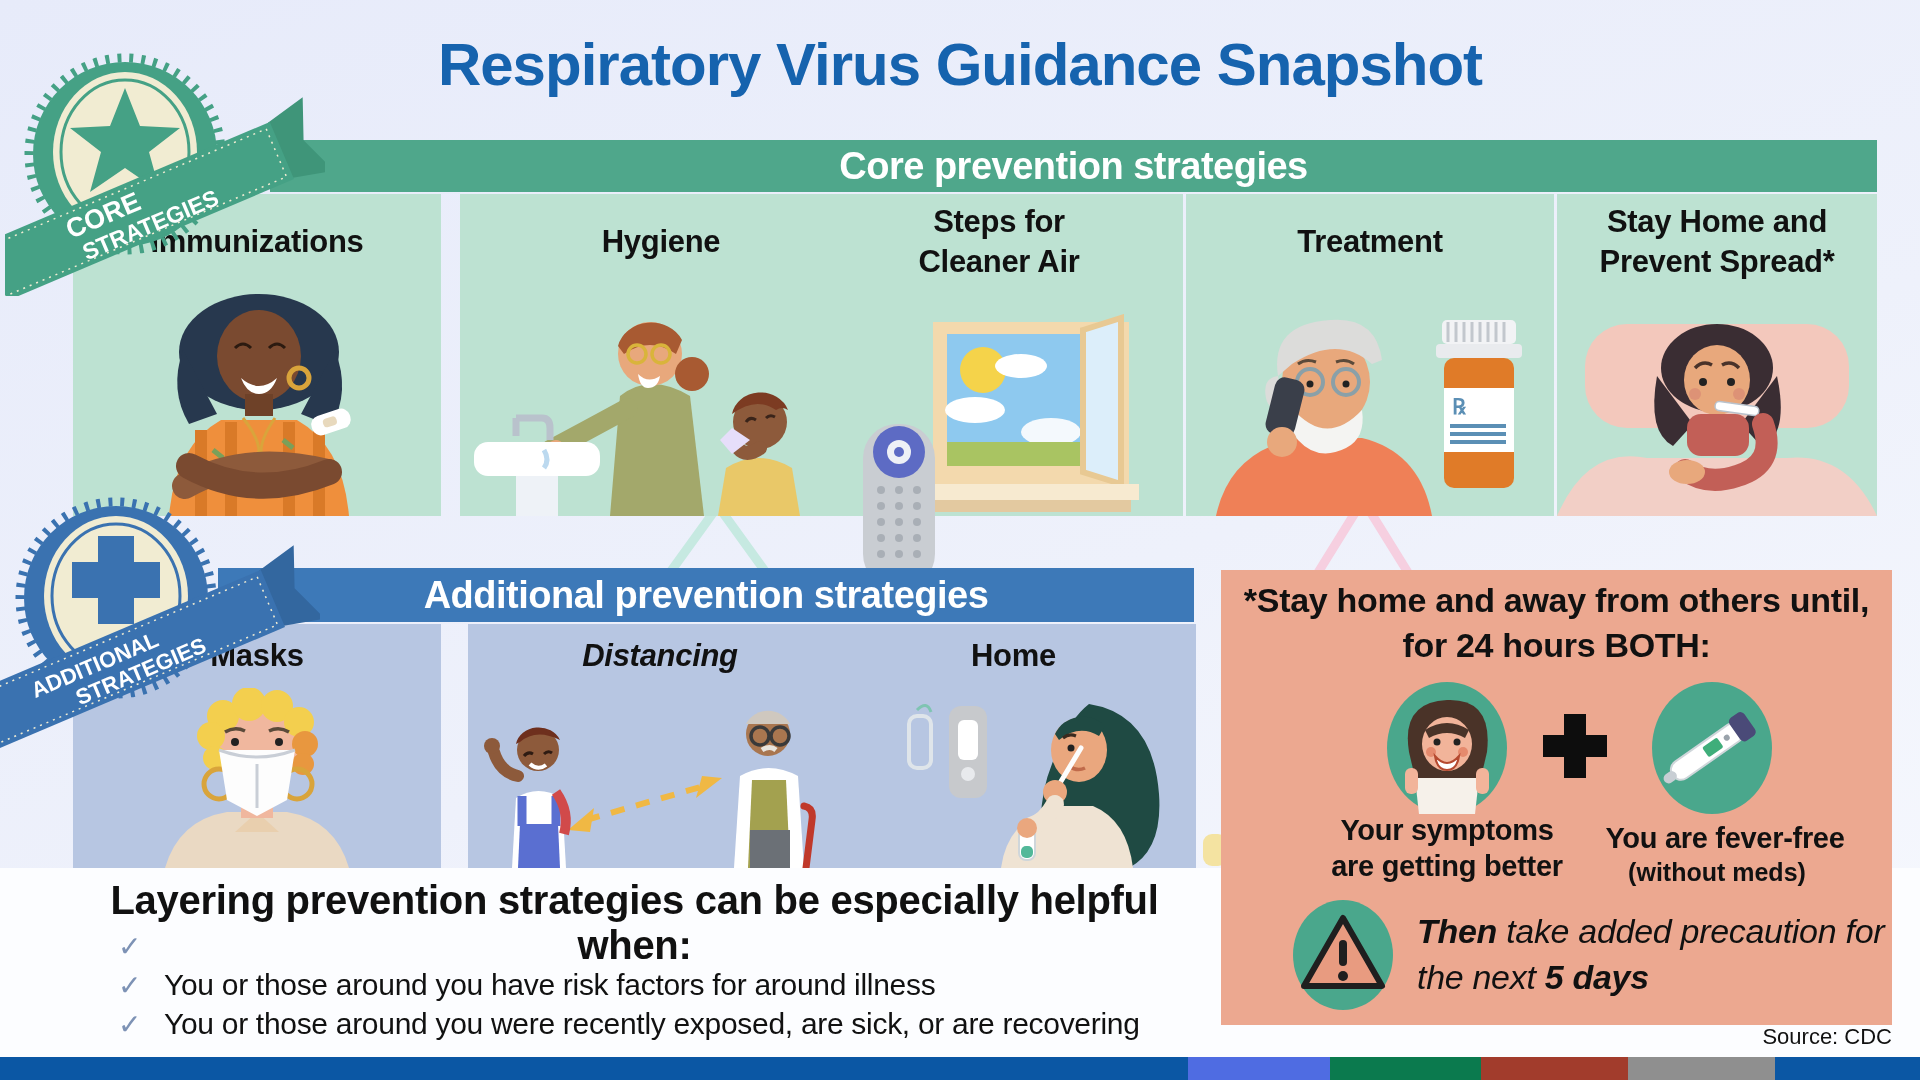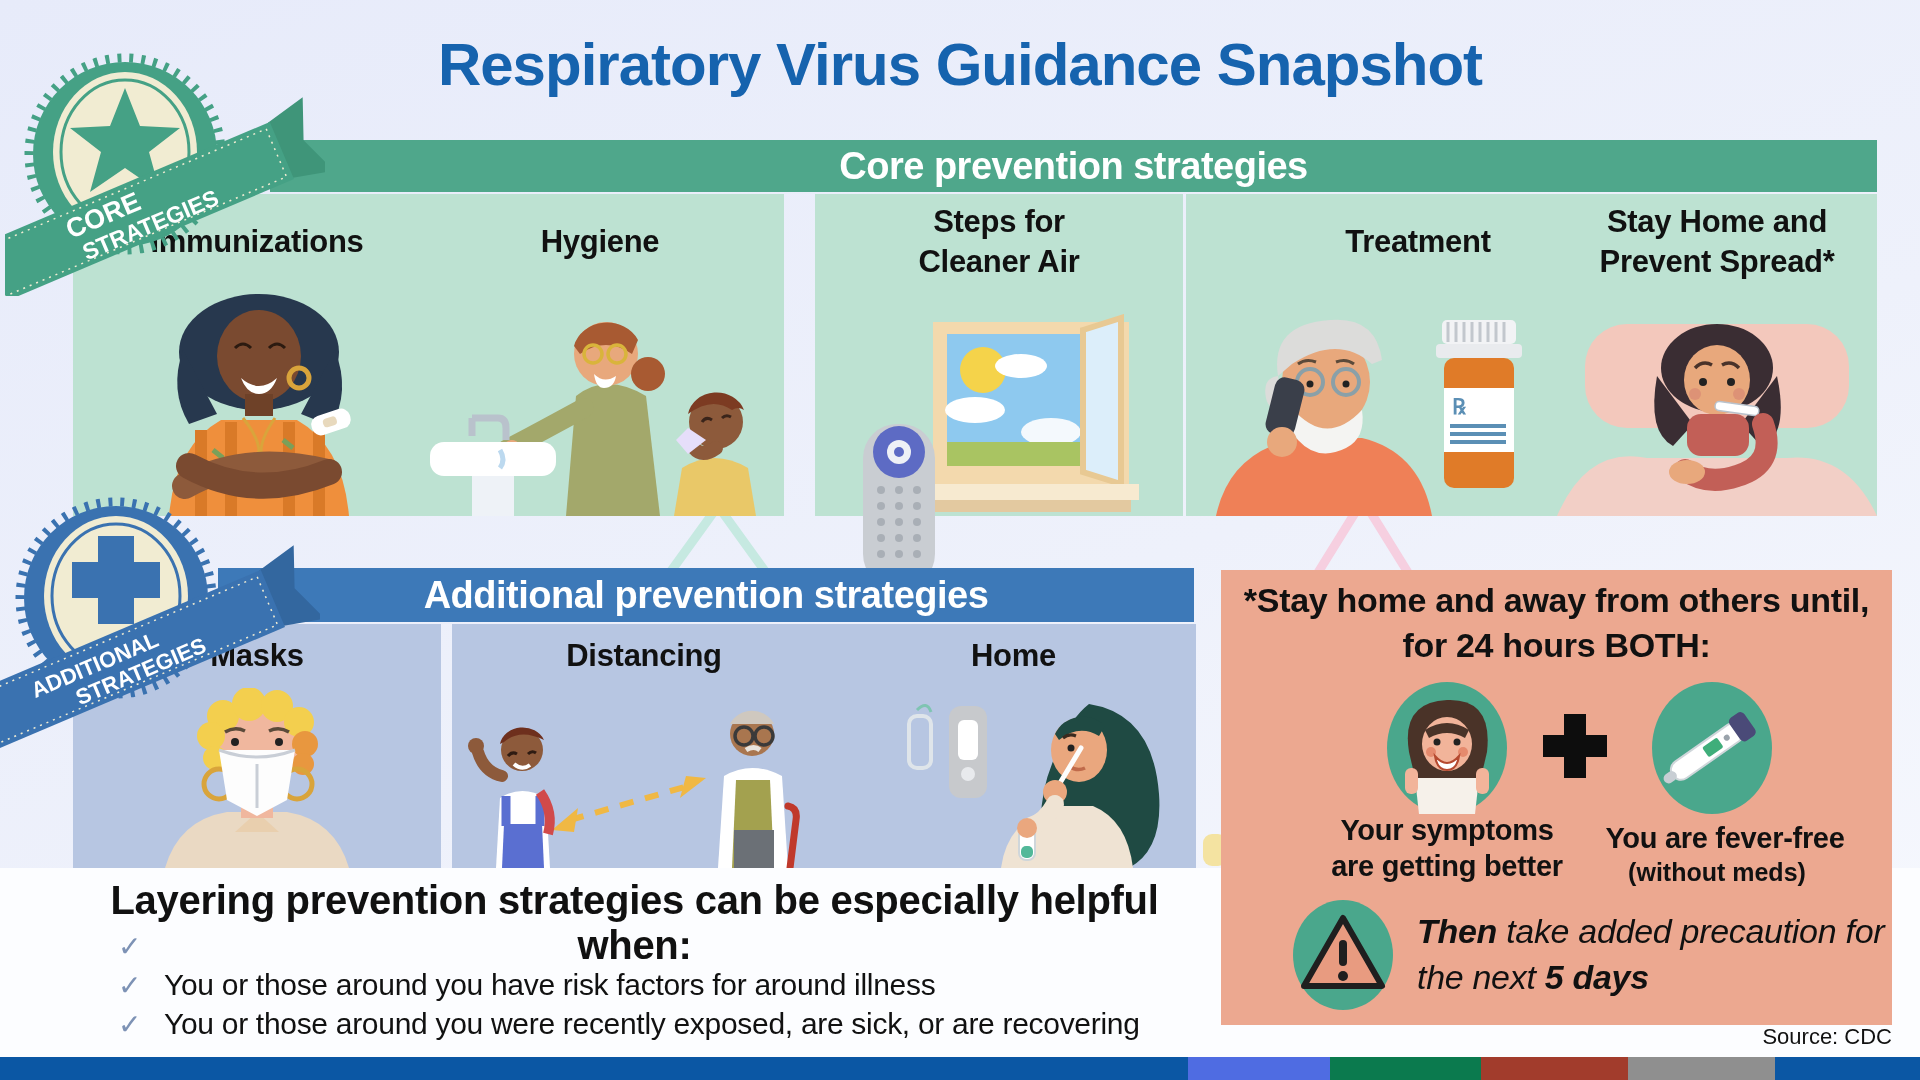--- a/index.html
+++ b/index.html
@@ -106,21 +106,21 @@
       <rect x="238" y="122" width="40" height="20" rx="9" transform="rotate(-18 258 132)" fill="#fff"></rect>
       <rect x="250" y="127" width="14" height="9" rx="4" transform="rotate(-18 258 132)" fill="#e8d9bd"></rect>
       <path d="M170 128 q16 20 16 34" stroke="#d9a43b" stroke-width="3" fill="none"></path>
       <path d="M202 128 q-14 20 -14 34" stroke="#d9a43b" stroke-width="3" fill="none"></path>
       <polygon points="186,160 194,172 178,172" fill="#d9a43b"></polygon>
       <path d="M112 196 q60 -34 142 -14" stroke="#8d5a3b" stroke-width="26" fill="none" stroke-linecap="round"></path>
       <path d="M116 176 q66 36 140 6" stroke="#7a4a30" stroke-width="26" fill="none" stroke-linecap="round"></path>
     </svg>
   </div>
 
-  <div class="abs tile tile-green" style="left:416px;width:368px;">
+  <div class="abs tile tile-green" style="left:460px;width:368px;padding-left:17px;">
     <div class="tile-title">Hygiene</div>
     <svg width="368" height="226" viewBox="0 0 368 226">
       <path d="M150 226 l10 -120 q30 -24 70 0 l14 120 z" fill="#a3a86b"></path>
       <circle cx="190" cy="64" r="32" fill="#e8a87c"></circle>
       <path d="M158 56 a34 30 0 0 1 64 -6 l-6 14 q-26 -18 -52 0 z" fill="#a85a32"></path>
       <circle cx="232" cy="84" r="17" fill="#a85a32"></circle>
       <circle cx="177" cy="64" r="9" fill="none" stroke="#d9b43b" stroke-width="3.5"></circle>
       <circle cx="201" cy="64" r="9" fill="none" stroke="#d9b43b" stroke-width="3.5"></circle>
       <path d="M178 84 q10 10 22 2 q-2 12 -12 12 q-8 0 -10 -14z" fill="#fff"></path>
       <path d="M168 118 q-44 24 -78 42" stroke="#a3a86b" stroke-width="20" fill="none" stroke-linecap="round"></path>
@@ -169,21 +169,21 @@
         <circle cx="66" cy="240" r="4"></circle>
           <circle cx="84" cy="240" r="4"></circle>
           <circle cx="102" cy="240" r="4"></circle>
       </g>
       <circle cx="84" cy="138" r="26" fill="#5d6bc4"></circle>
       <circle cx="84" cy="138" r="12" fill="#eef1f6"></circle>
       <circle cx="84" cy="138" r="5" fill="#5d6bc4"></circle>
     </svg>
   </div>
 
-  <div class="abs tile tile-green" style="left:1186px;width:368px;padding-left:48px;">
+  <div class="abs tile tile-green" style="left:1186px;width:368px;">
     <div class="tile-title">Treatment</div>
     <svg width="368" height="226" viewBox="0 0 368 226">
       <path d="M30 226 q14 -66 84 -78 l62 0 q58 14 70 78 z" fill="#ef8057"></path>
       <ellipse cx="140" cy="92" rx="44" ry="48" fill="#e8a87c"></ellipse>
       <path d="M92 86 q-8 -52 52 -56 q46 -4 52 40 l-10 4 q-34 -30 -80 0 z" fill="#dcdcda"></path>
       <path d="M92 86 q-16 2 -12 22 q2 12 16 10 z" fill="#dcdcda"></path>
       <path d="M106 118 q34 40 70 2 q4 28 -16 38 q-28 14 -48 -8 q-10 -12 -6 -32z" fill="#f4f4f2"></path>
       <circle cx="124" cy="92" r="13" fill="none" stroke="#8aa0a8" stroke-width="4"></circle>
       <circle cx="160" cy="92" r="13" fill="none" stroke="#8aa0a8" stroke-width="4"></circle>
       <circle cx="124" cy="94" r="3.5" fill="#222"></circle>
@@ -250,21 +250,21 @@
       <circle cx="162" cy="54" r="4" fill="#222"></circle>
         <circle cx="206" cy="54" r="4" fill="#222"></circle>
       <circle cx="146" cy="96" r="15" fill="none" stroke="#d9a43b" stroke-width="5"></circle>
       <circle cx="224" cy="96" r="15" fill="none" stroke="#d9a43b" stroke-width="5"></circle>
       <polygon points="146,62 222,62 214,112 184,128 154,112" fill="#fdfdfd"></polygon>
       <path d="M146 62 q38 14 76 0" stroke="#c9ced6" stroke-width="3" fill="none"></path>
       <path d="M184 76 v44" stroke="#c9ced6" stroke-width="3"></path>
     </svg>
   </div>
 
-  <div class="abs tile tile-blue" style="left:452px;width:384px;">
+  <div class="abs tile tile-blue" style="left:468px;width:384px;font-style:italic;">
     <div class="tile-title">Distancing</div>
     <svg width="384" height="180" viewBox="0 0 384 180">
       <path d="M118 132 L236 98" stroke="#f0b844" stroke-width="6" stroke-dasharray="14 12" fill="none"></path>
       <polygon points="100,142 126,120 122,144" fill="#f0b844"></polygon>
       <polygon points="254,90 228,110 234,88" fill="#f0b844"></polygon>
       <circle cx="70" cy="62" r="21" fill="#8d5a3b"></circle>
       <path d="M48 56 a23 20 0 0 1 44 -4 q-24 -12 -40 2 z" fill="#6e2f1d"></path>
       <path d="M56 68 q4 -5 9 -2 M76 66 q4 -4 8 -1" stroke="#2e1b12" stroke-width="3" fill="none"></path>
       <path d="M62 76 q8 7 16 1" stroke="#fff" stroke-width="4" fill="none"></path>
       <path d="M50 88 q-18 -4 -24 -24" stroke="#8d5a3b" stroke-width="12" fill="none" stroke-linecap="round"></path>

